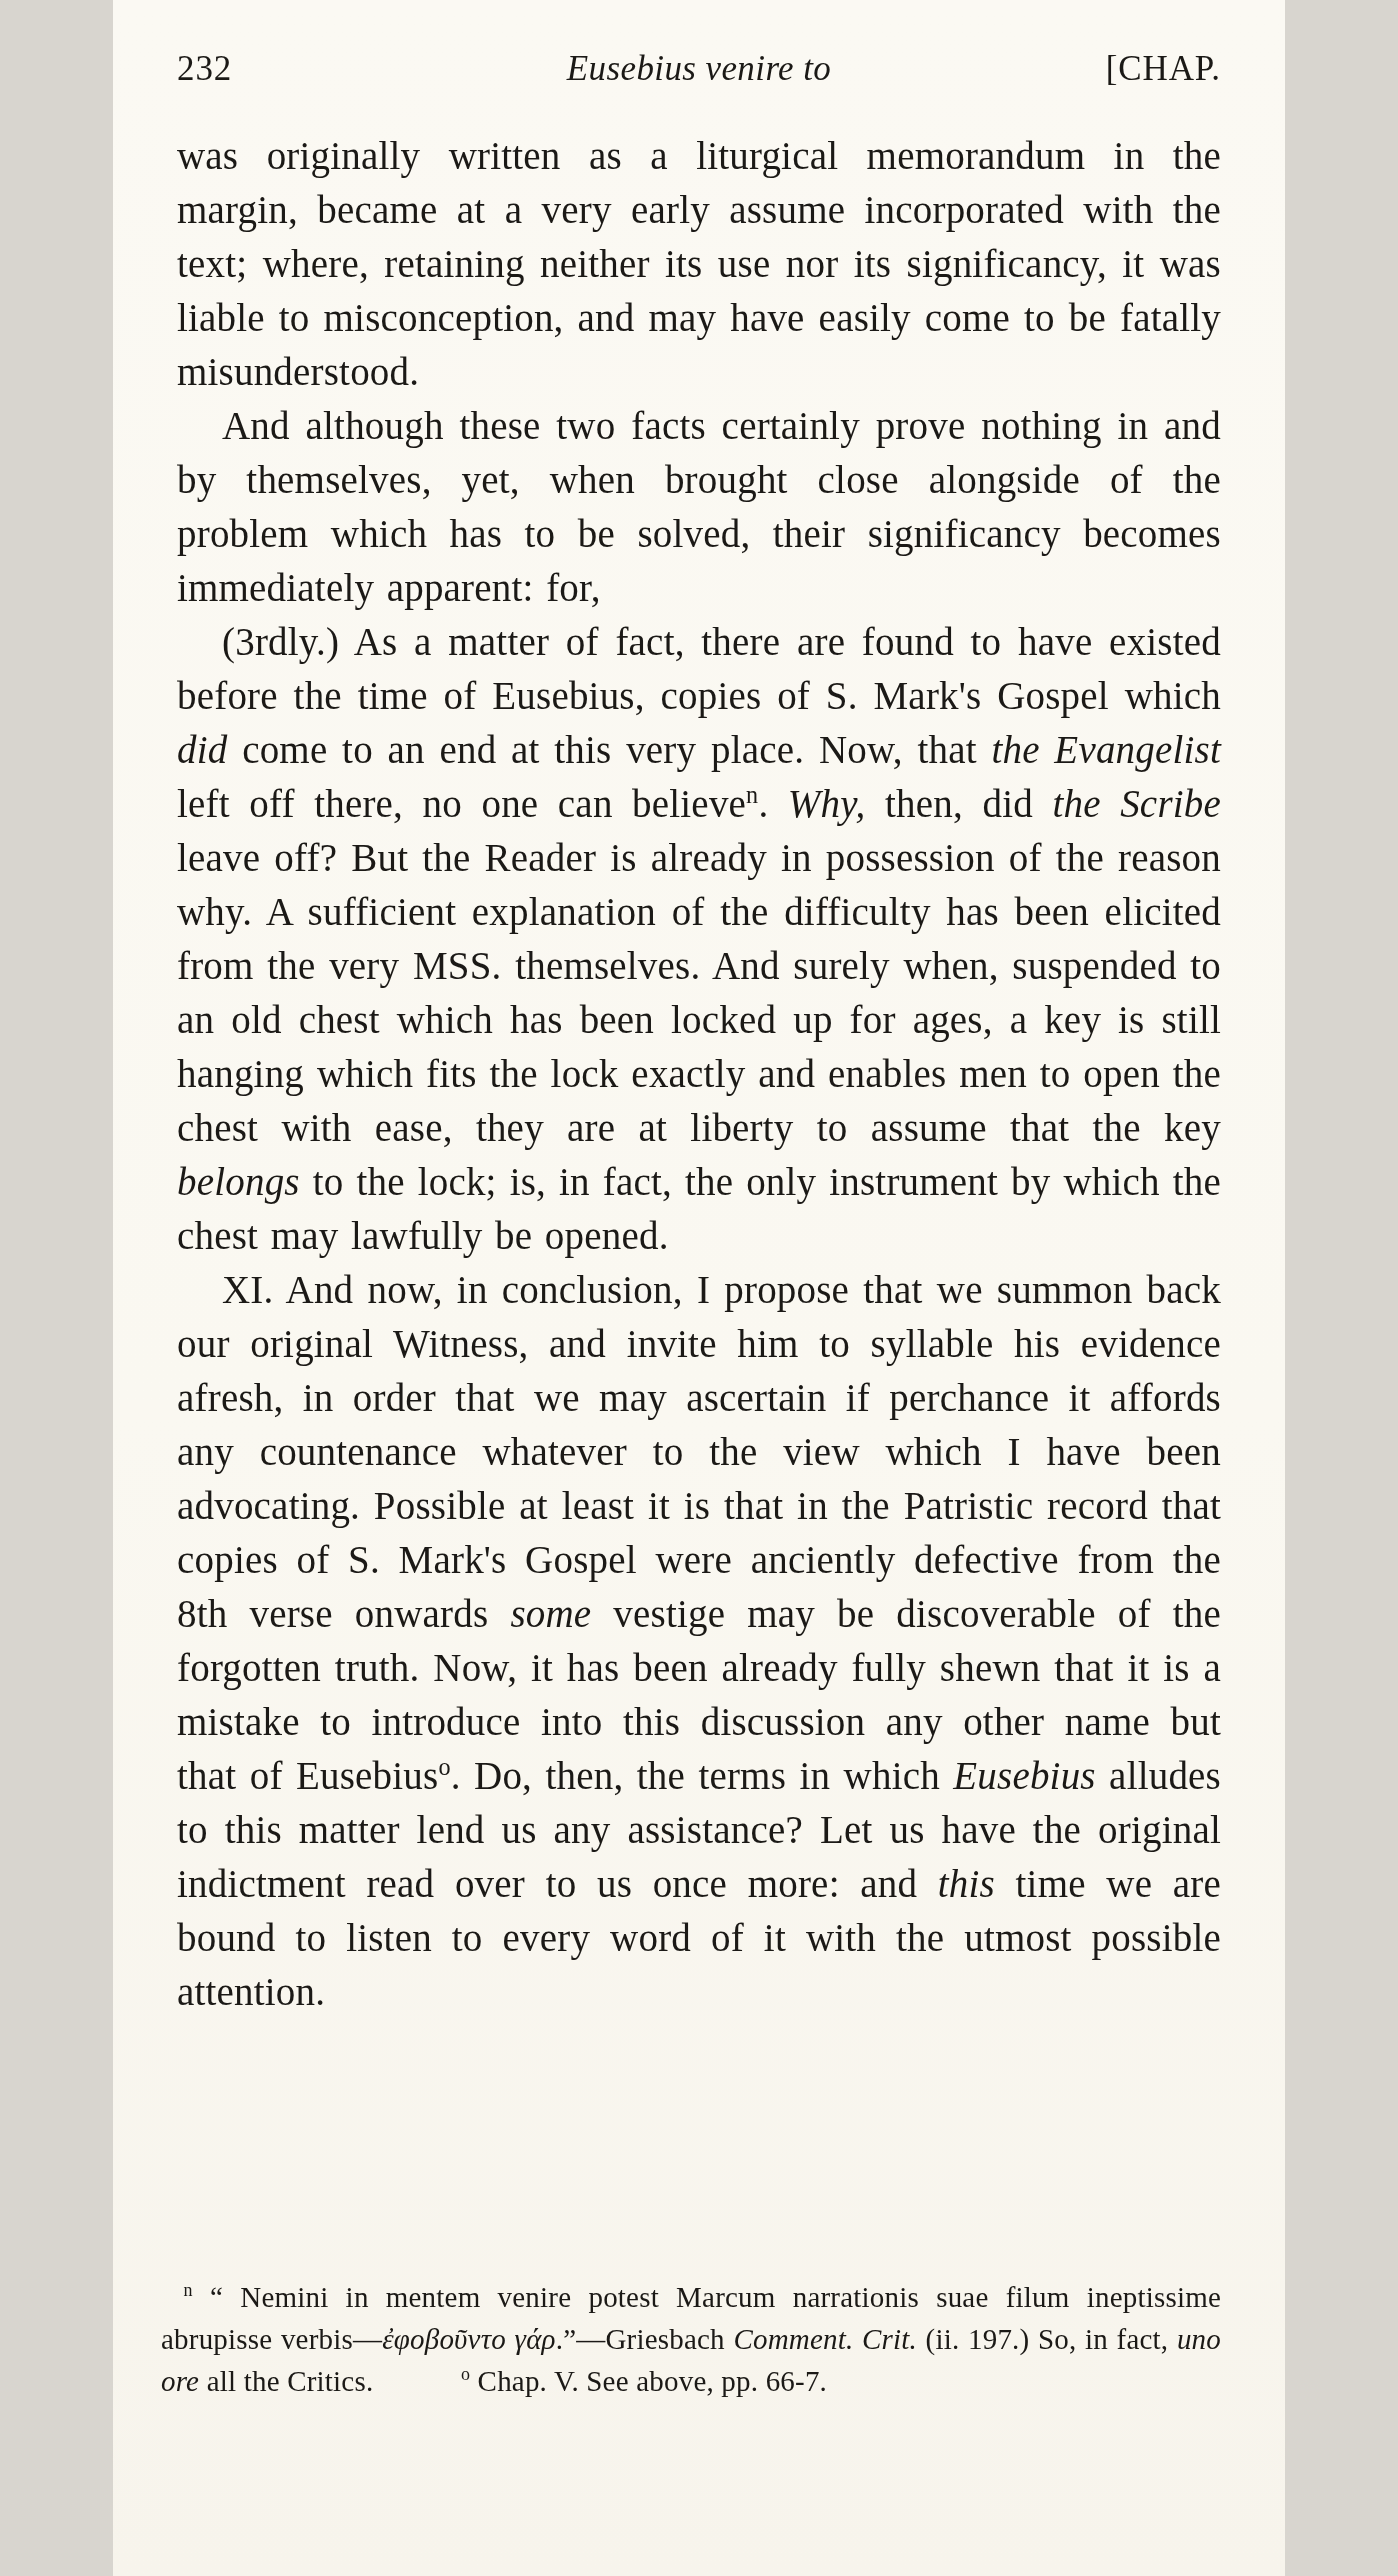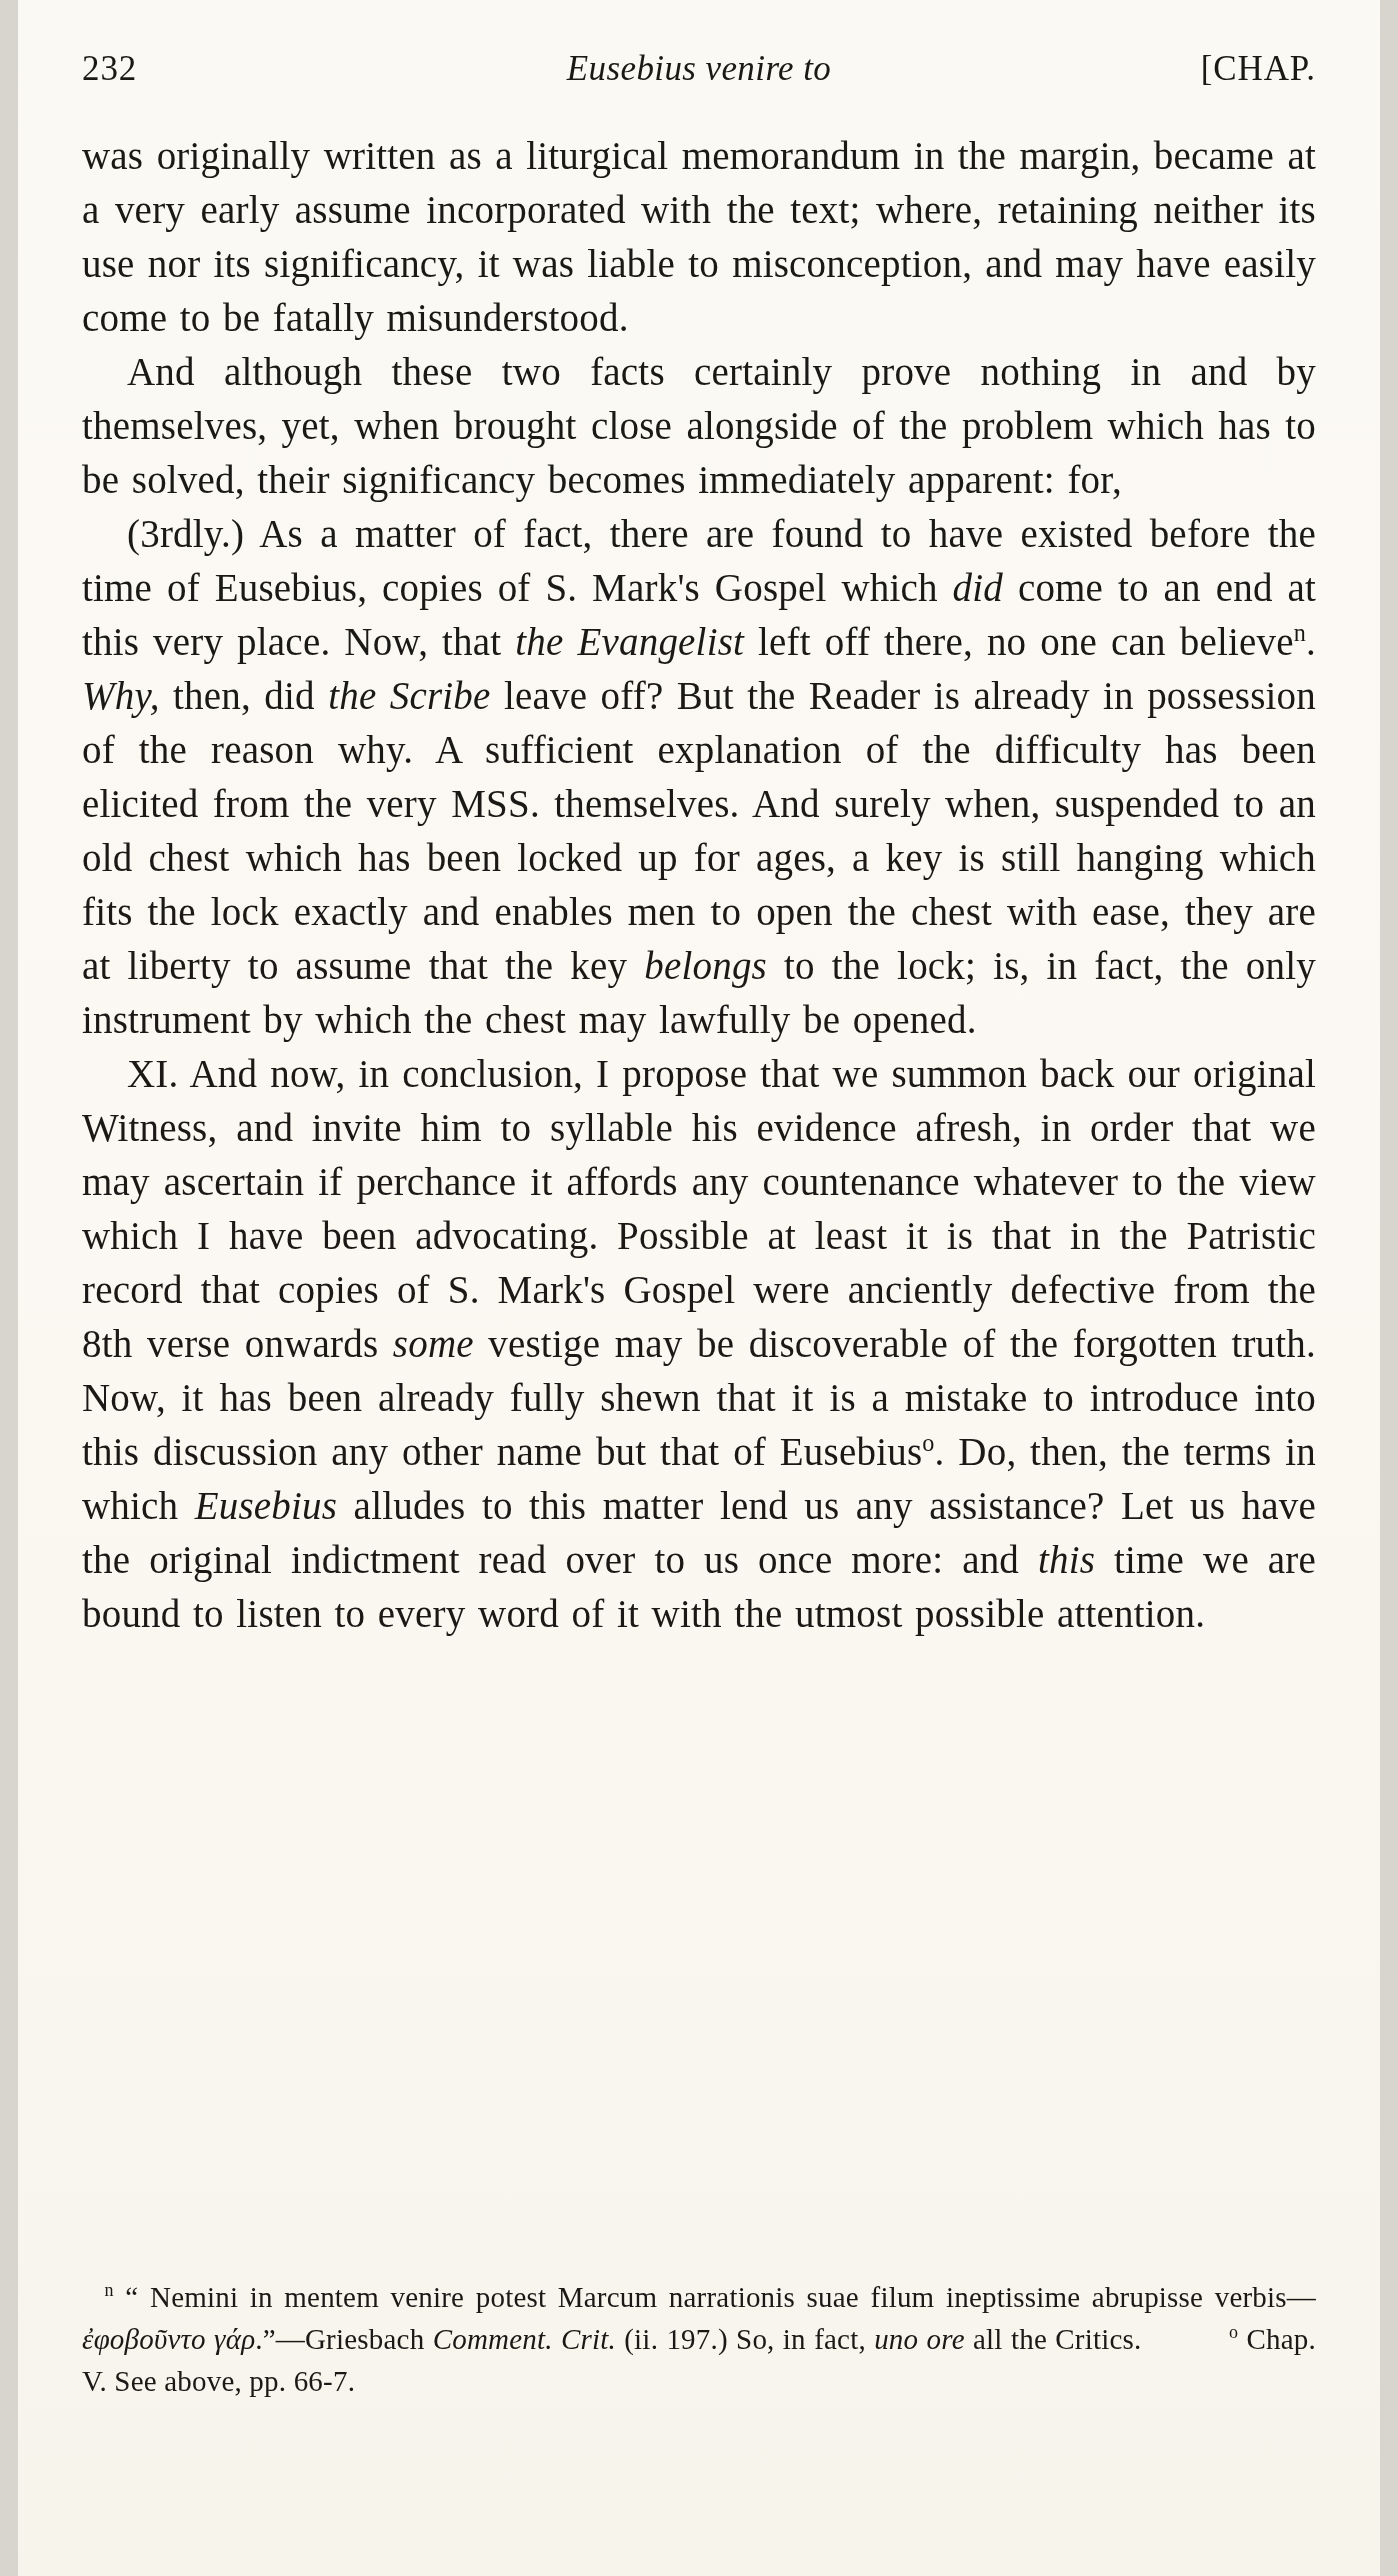--- a/index.html
+++ b/index.html
@@ -1,18 +1,18 @@
 <!DOCTYPE html>
 <html style="font-size:14px"><head>
 <meta charset="utf-8">
 <style>
   * { margin: 0; padding: 0; box-sizing: border-box; }
   html, body { background: #d8d5cf; }
   .page {
-    width: 1362px;
+    width: 1172px;
     height: 2576px;
     margin: 0 auto;
     background: linear-gradient(180deg, #fbf9f3 0%, #faf8f1 55%, #f7f4ec 100%);
     color: #1b1916;
     font-family: "Liberation Serif", "DejaVu Serif", serif;
     padding: 49px 64px 16px 64px;
     position: relative;
     overflow: hidden;
   }
   .header {
@@ -34,21 +34,21 @@
   }
   p.para { text-indent: 0; }
   p.para.indent { text-indent: 45px; }
   sup {
     font-size: 0.62em;
     vertical-align: super;
     line-height: 0;
   }
   .footnotes {
     position: absolute;
-    left: 64px;
+    left: 48px;
     right: 64px;
     bottom: 174px;
     font-size: 29px;
     line-height: 42px;
     text-align: justify;
     letter-spacing: 0.2px;
   }
   .footnotes p.footnote { text-indent: 22.6px; }
 </style>
 </head>

